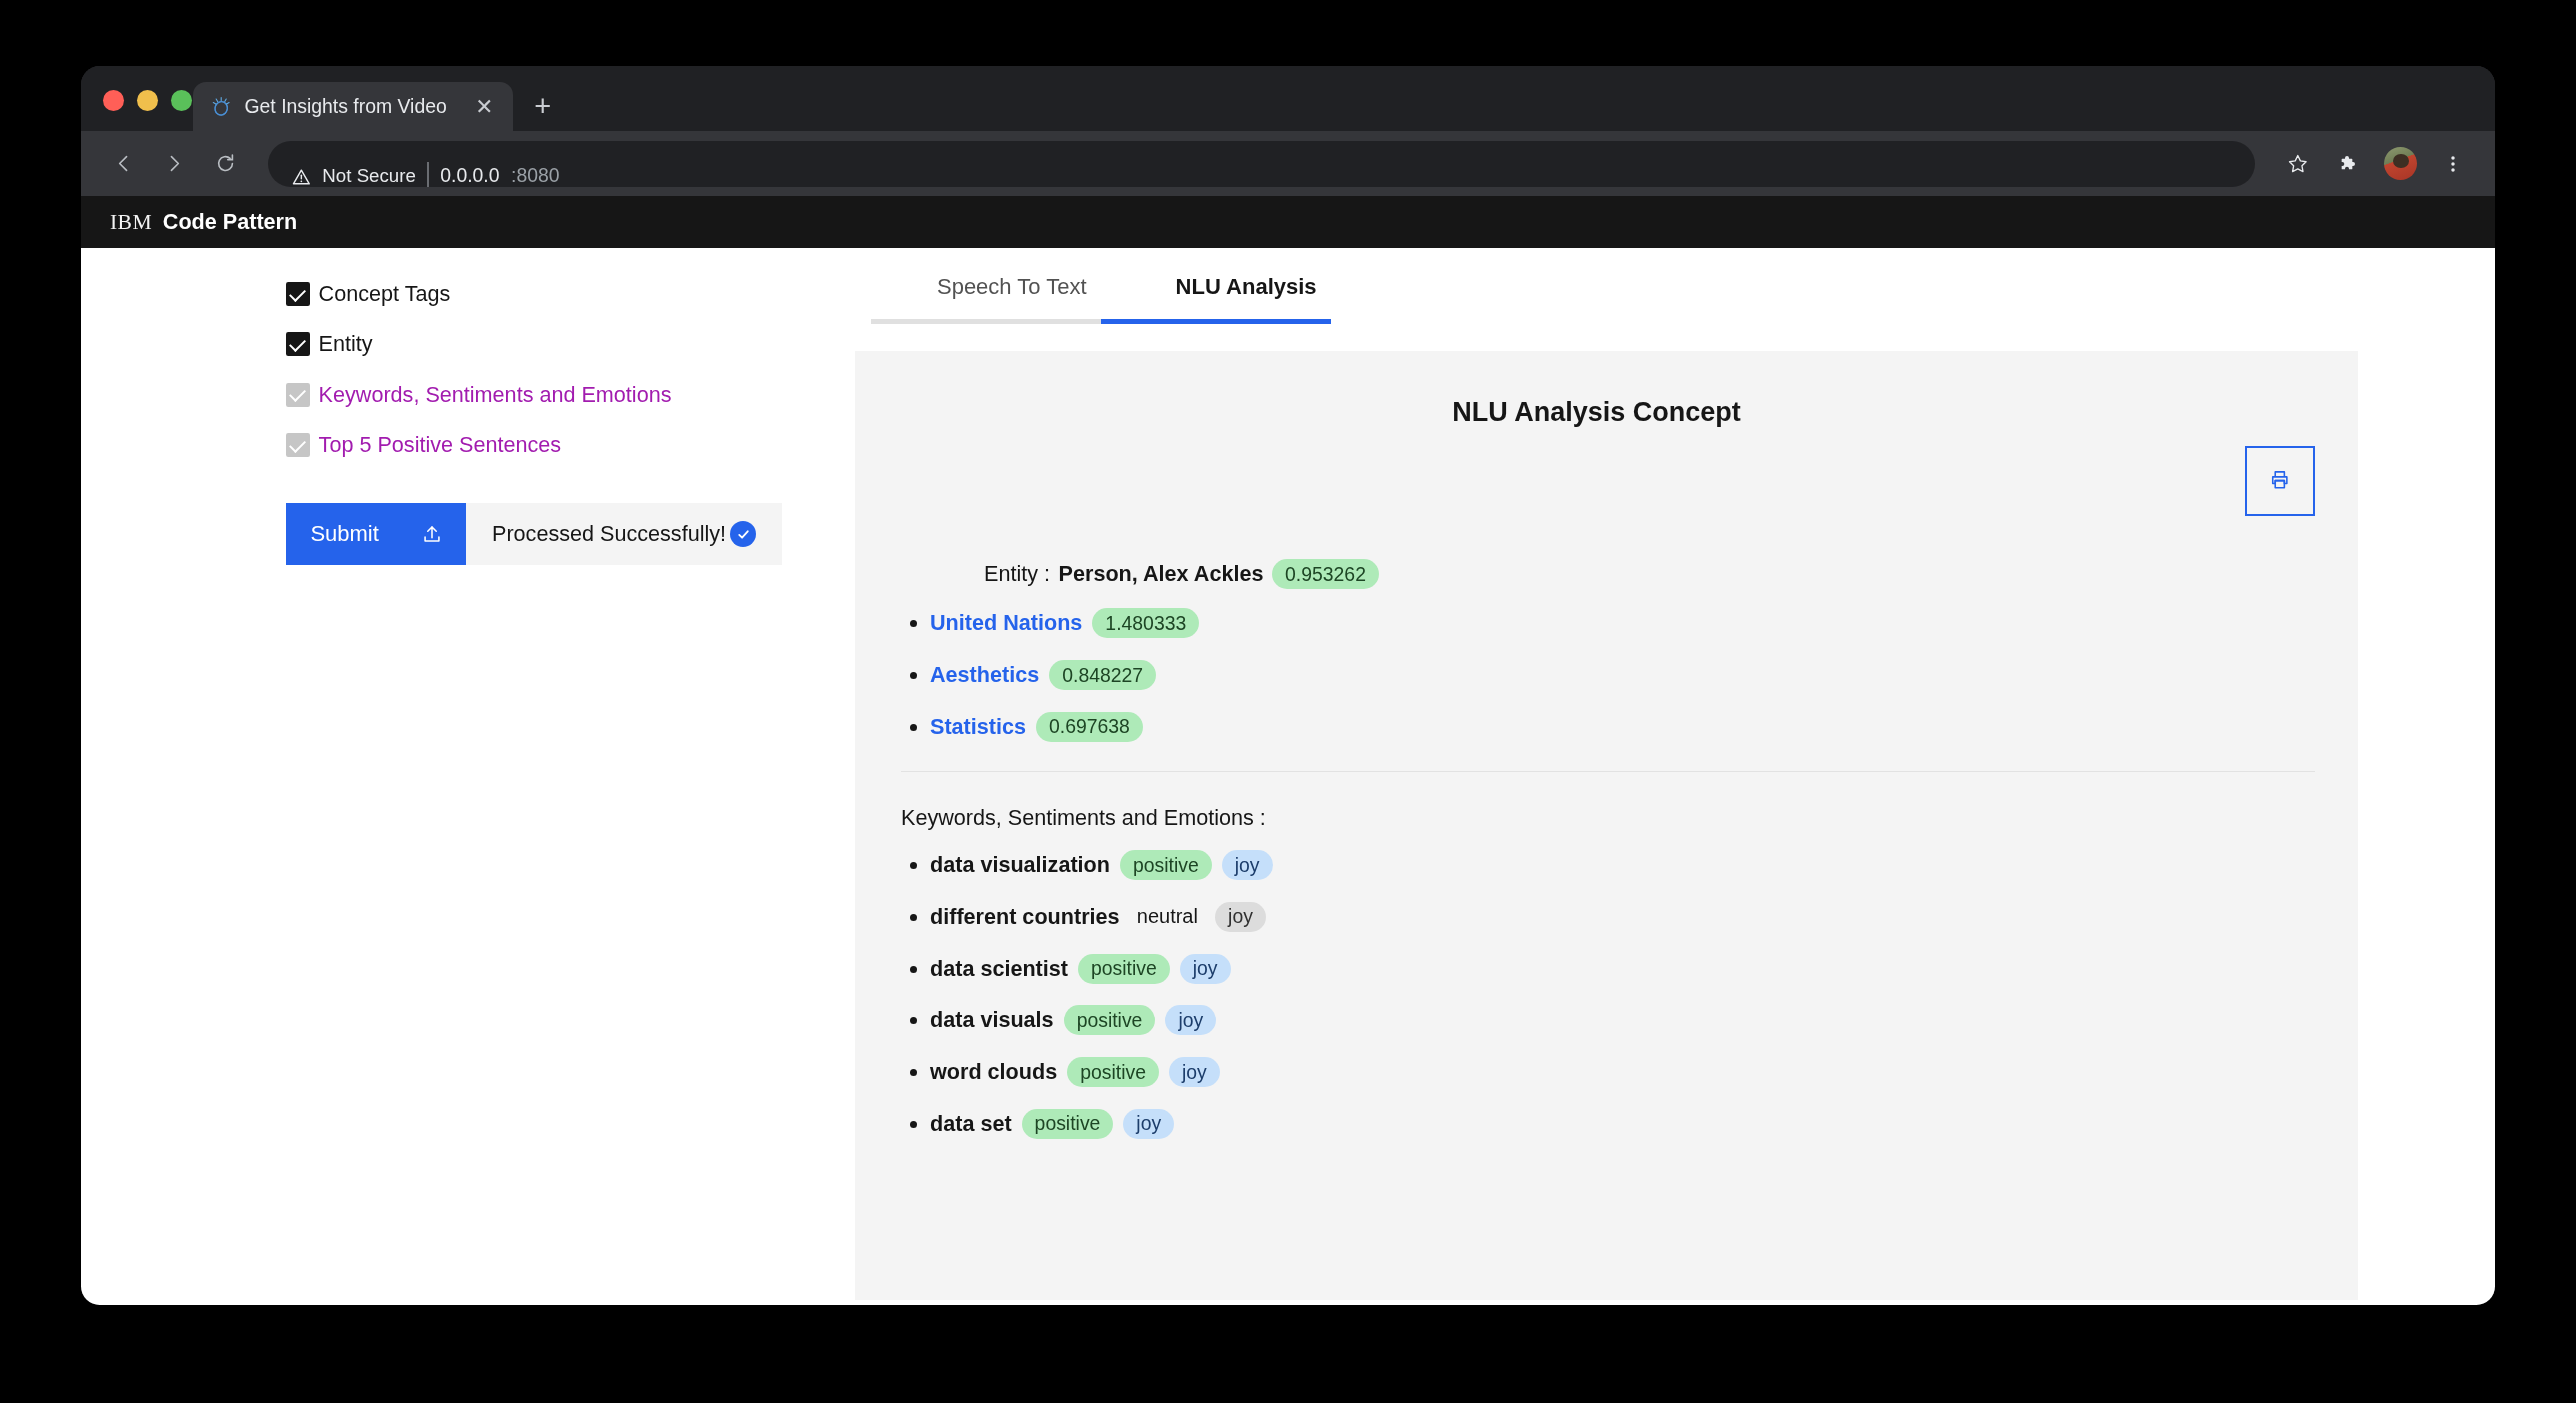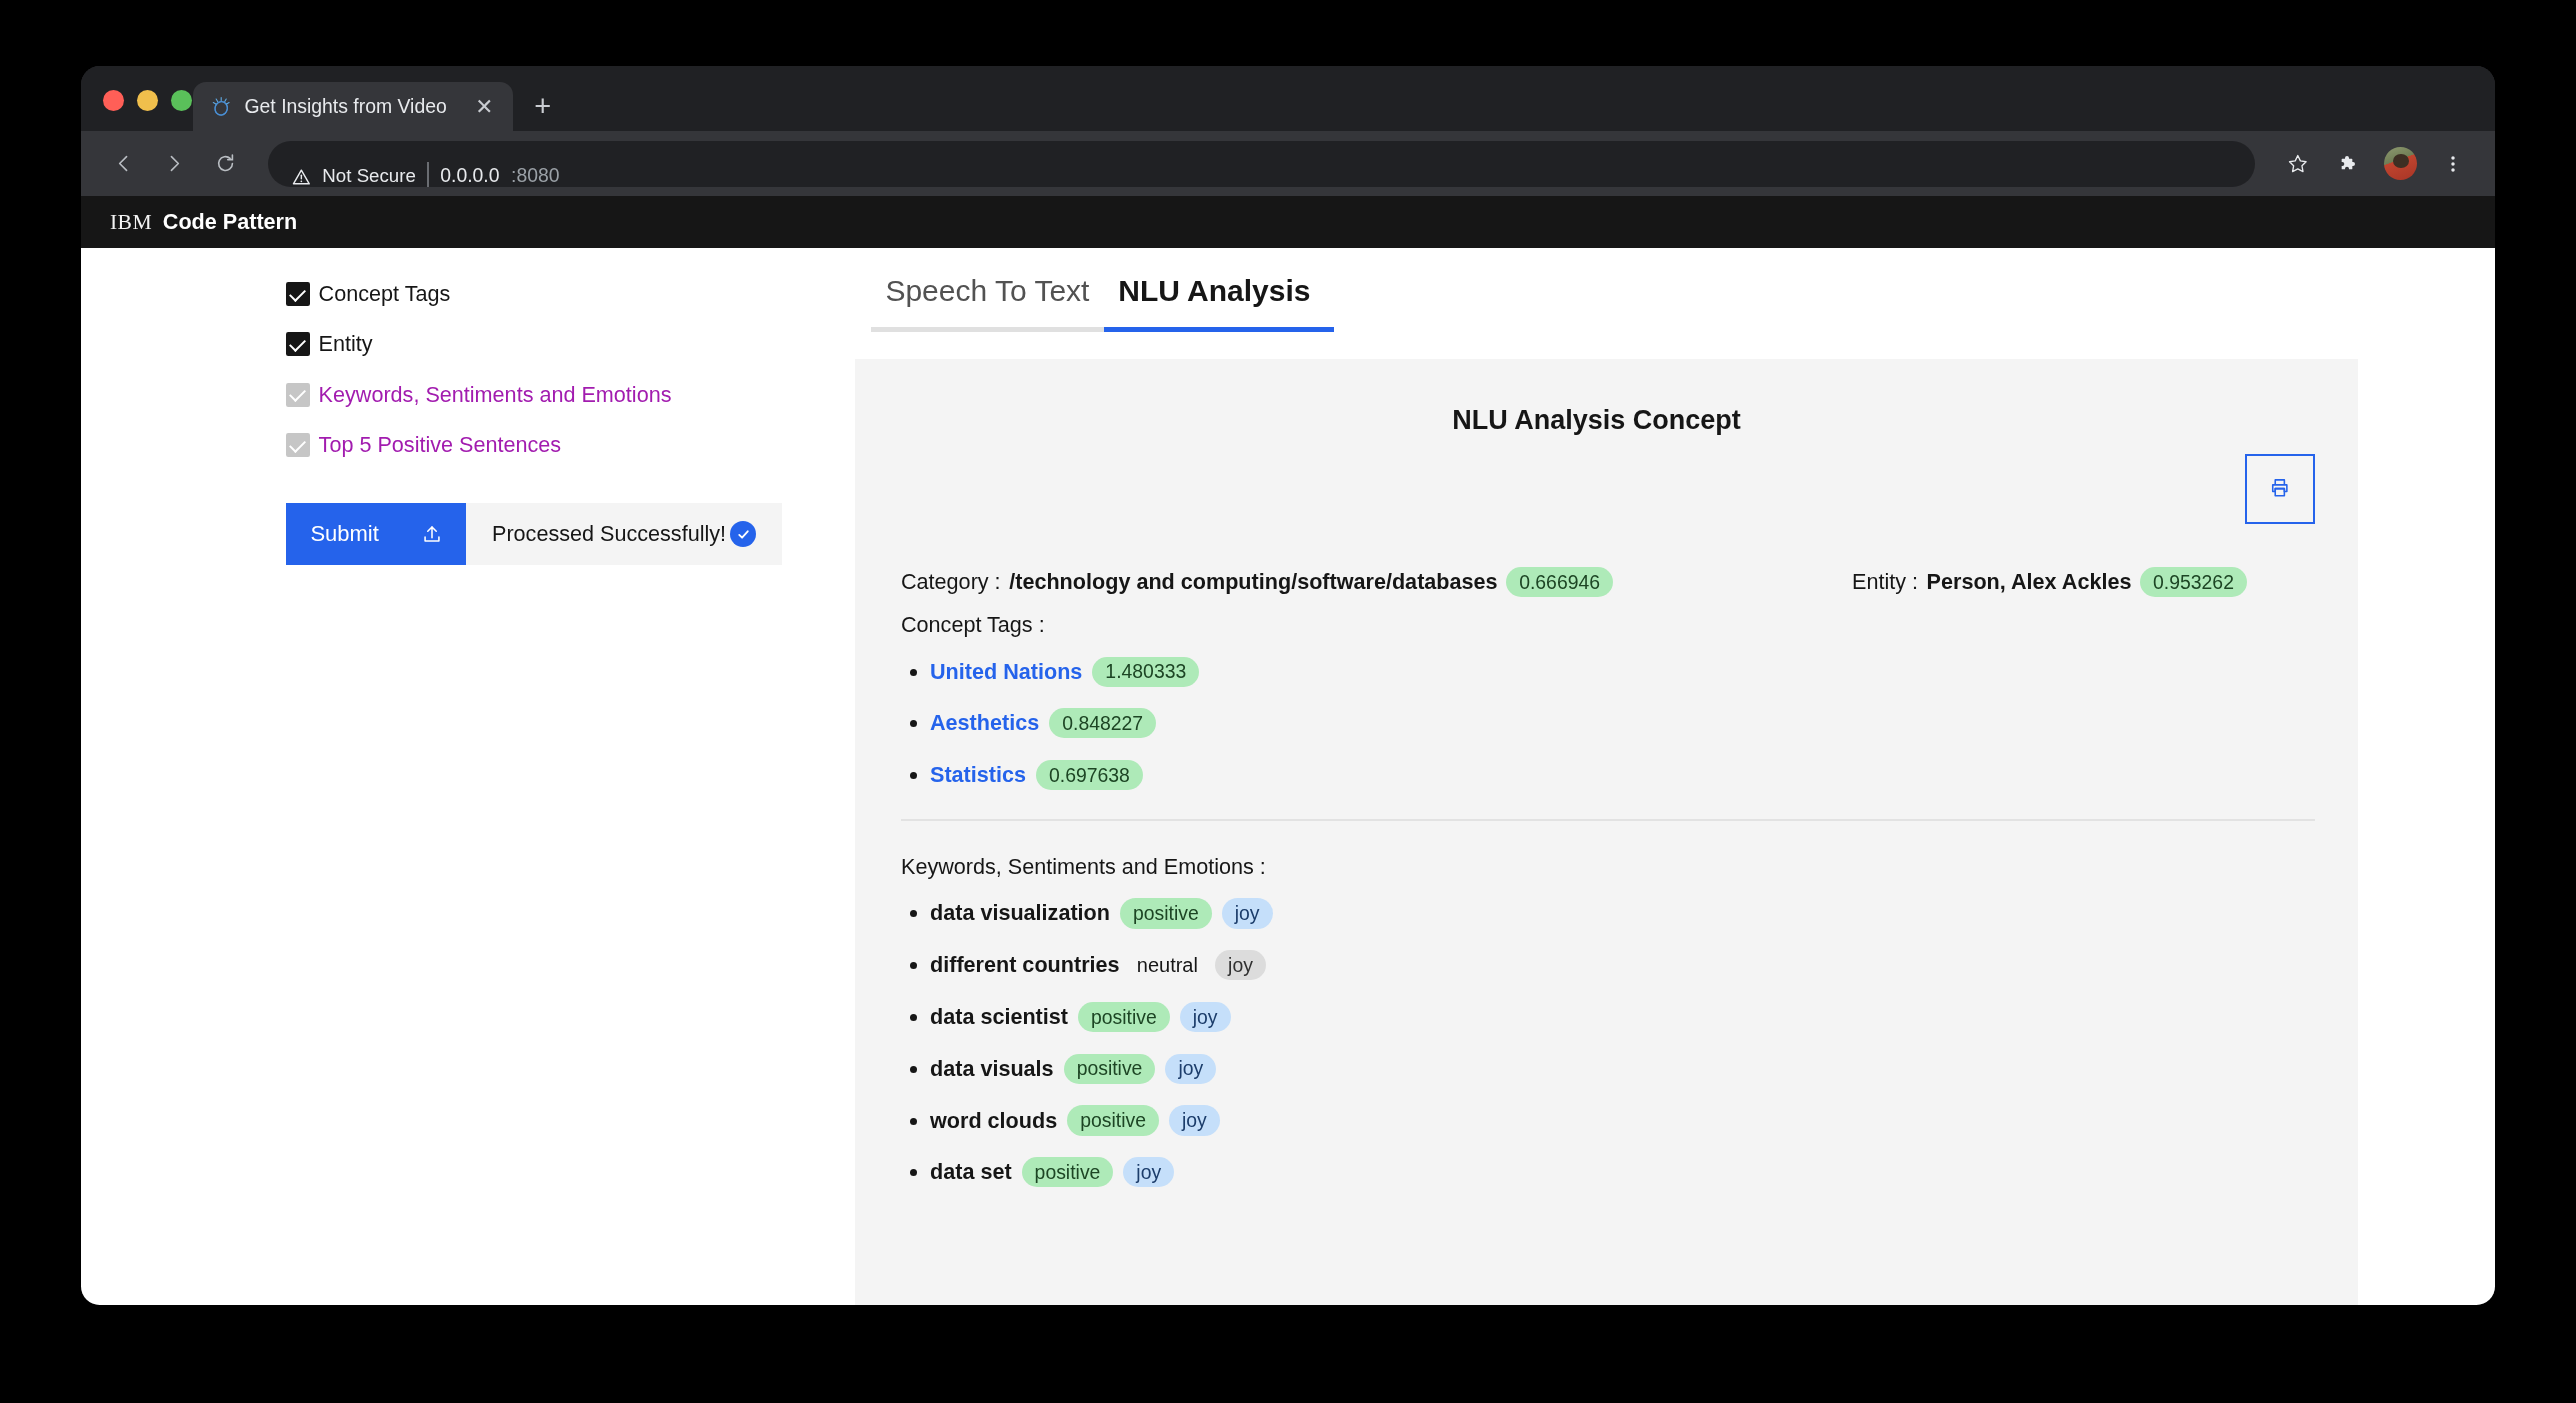--- a/index.html
+++ b/index.html
@@ -205,25 +205,25 @@
     flex: 1;
     padding-right: 137px;
   }
   .tabs {
     display: flex;
     margin-left: 16px;
   }
   .tab-item {
     min-width: 230px;
     padding: 7.2px 14.4px 18.7px 14.4px;
-    font-size: 30px;
+    font-size: 22px;
     color: #525252;
     border-bottom: 5.8px solid #e0e0e0;
     cursor: pointer;
-    text-align: left;
+    text-align: right;
   }
   .tab-item.active {
     color: #161616;
     font-weight: bold;
     border-bottom-color: #2563eb;
   }
 
   .report-card {
     background: #f4f4f4;
     margin-top: 27px;
@@ -454,28 +454,20 @@
                 <svg viewBox="0 0 26 26" width="21.6" height="21.6" fill="none" stroke="#2563eb" stroke-width="1.9" stroke-linejoin="round">
                   <path d="M7.5 9.5 V3.5 H18.5 V9.5"></path>
                   <path d="M4.5 9.5 H21.5 V17.5 H18.5 V14 H7.5 V17.5 H4.5 Z"></path>
                   <path d="M7.5 14 H18.5 V22.5 H7.5 Z"></path>
                 </svg>
               </span>
             </div>
           </div>
 
           <div class="meta-row">
-            <div class="meta-left">
-              <div class="meta-line">
-                <span>Category :</span>
-                <span class="meta-strong">/technology and computing/software/databases</span>
-                <span class="pill pill-score">0.666946</span>
-              </div>
-              <div class="sub-label">Concept Tags :</div>
-            </div>
             <div class="meta-right">
               <div class="meta-line">
                 <span>Entity :</span>
                 <span class="meta-strong">Person, Alex Ackles</span>
                 <span class="pill pill-score">0.953262</span>
               </div>
             </div>
           </div>
 
           <ul class="bullets">

